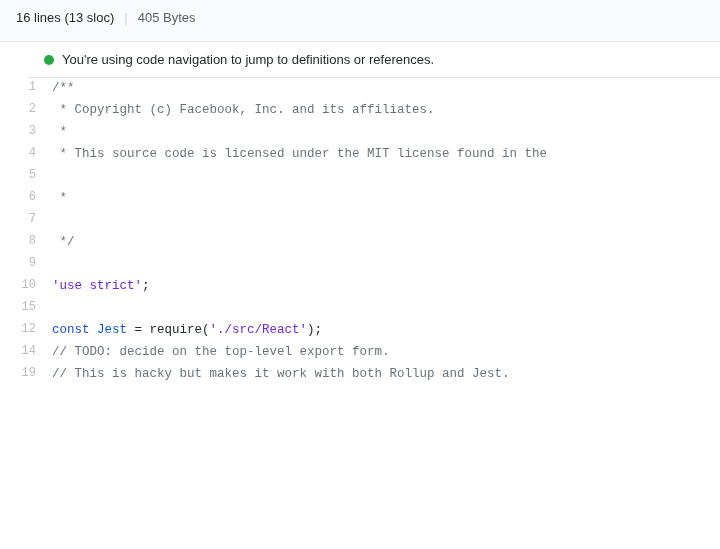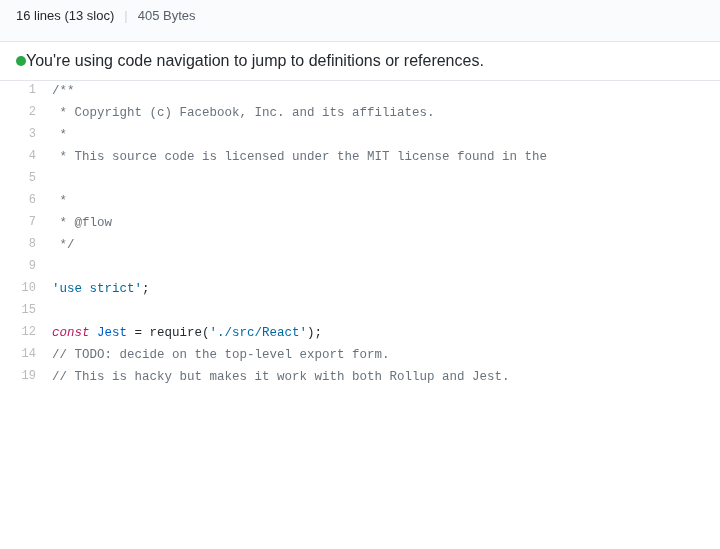--- a/index.html
+++ b/index.html
@@ -9,22 +9,22 @@
       font-family: -apple-system, BlinkMacSystemFont, 'Segoe UI', sans-serif;
       font-size: 14px;
       color: #24292e;
       width: 720px;
       height: 549px;
       overflow: hidden;
     }
 
     .file-header {
       display: flex;
-      align-items: flex-start;
-      padding: 8px 16px;
+      align-items: flex-end;
+      padding: 16px 16px;
       background: #fafbfc;
       border-bottom: 1px solid #e1e4e8;
       color: #586069;
       font-size: 13px;
       height: 42px;
     }
 
     .file-header .loc {
       font-weight: 500;
       color: #24292e;
@@ -34,23 +34,24 @@
       margin: 0 10px;
       color: #d1d5da;
     }
 
     .nav-notice {
       display: flex;
       align-items: center;
       padding: 10px 16px;
       background: #ffffff;
       border-bottom: 1px solid #e1e4e8;
-      font-size: 16px;
+      font-size: 13px;
       color: #24292e;
-      gap: 0;
+      gap: 8px;
+      margin-left: 28px;
     }
 
     .green-dot {
       width: 10px;
       height: 10px;
       border-radius: 50%;
       background: #28a745;
       flex-shrink: 0;
     }
 
@@ -82,22 +83,22 @@
     .line-content {
       padding: 0 16px 0 0;
       white-space: pre;
       flex: 1;
       color: #24292e;
       line-height: 1.6;
     }
 
     
     .c-comment { color: #6a737d; }
-    .c-string { color: #0369a1; }
-    .c-keyword { color: #be185d; font-style: italic; }
+    .c-string { color: #6d28d9; }
+    .c-keyword { color: #1d4ed8; }
     .c-entity { color: #005cc5; }
     .c-plain { color: #24292e; }
   </style>
 </head>
 <body>
 
 <div class="file-header">
   <span class="loc">16 lines (13 sloc)</span>
   <span class="divider">|</span>
   <span>405 Bytes</span>
@@ -127,21 +128,20 @@
     </div>
     <div class="code-line">
       <span class="line-number">5</span>
     </div>
     <div class="code-line">
       <span class="line-number">6</span>
       <span class="line-content"><span class="c-comment"> *</span></span>
     </div>
     <div class="code-line">
       <span class="line-number">7</span>
-      <span class="line-content"><span class="c-comment"> * @flow</span></span>
     </div>
     <div class="code-line">
       <span class="line-number">8</span>
       <span class="line-content"><span class="c-comment"> */</span></span>
     </div>
     <div class="code-line">
       <span class="line-number">9</span>
       <span class="line-content"><span>&nbsp;</span></span>
     </div>
     <div class="code-line">

